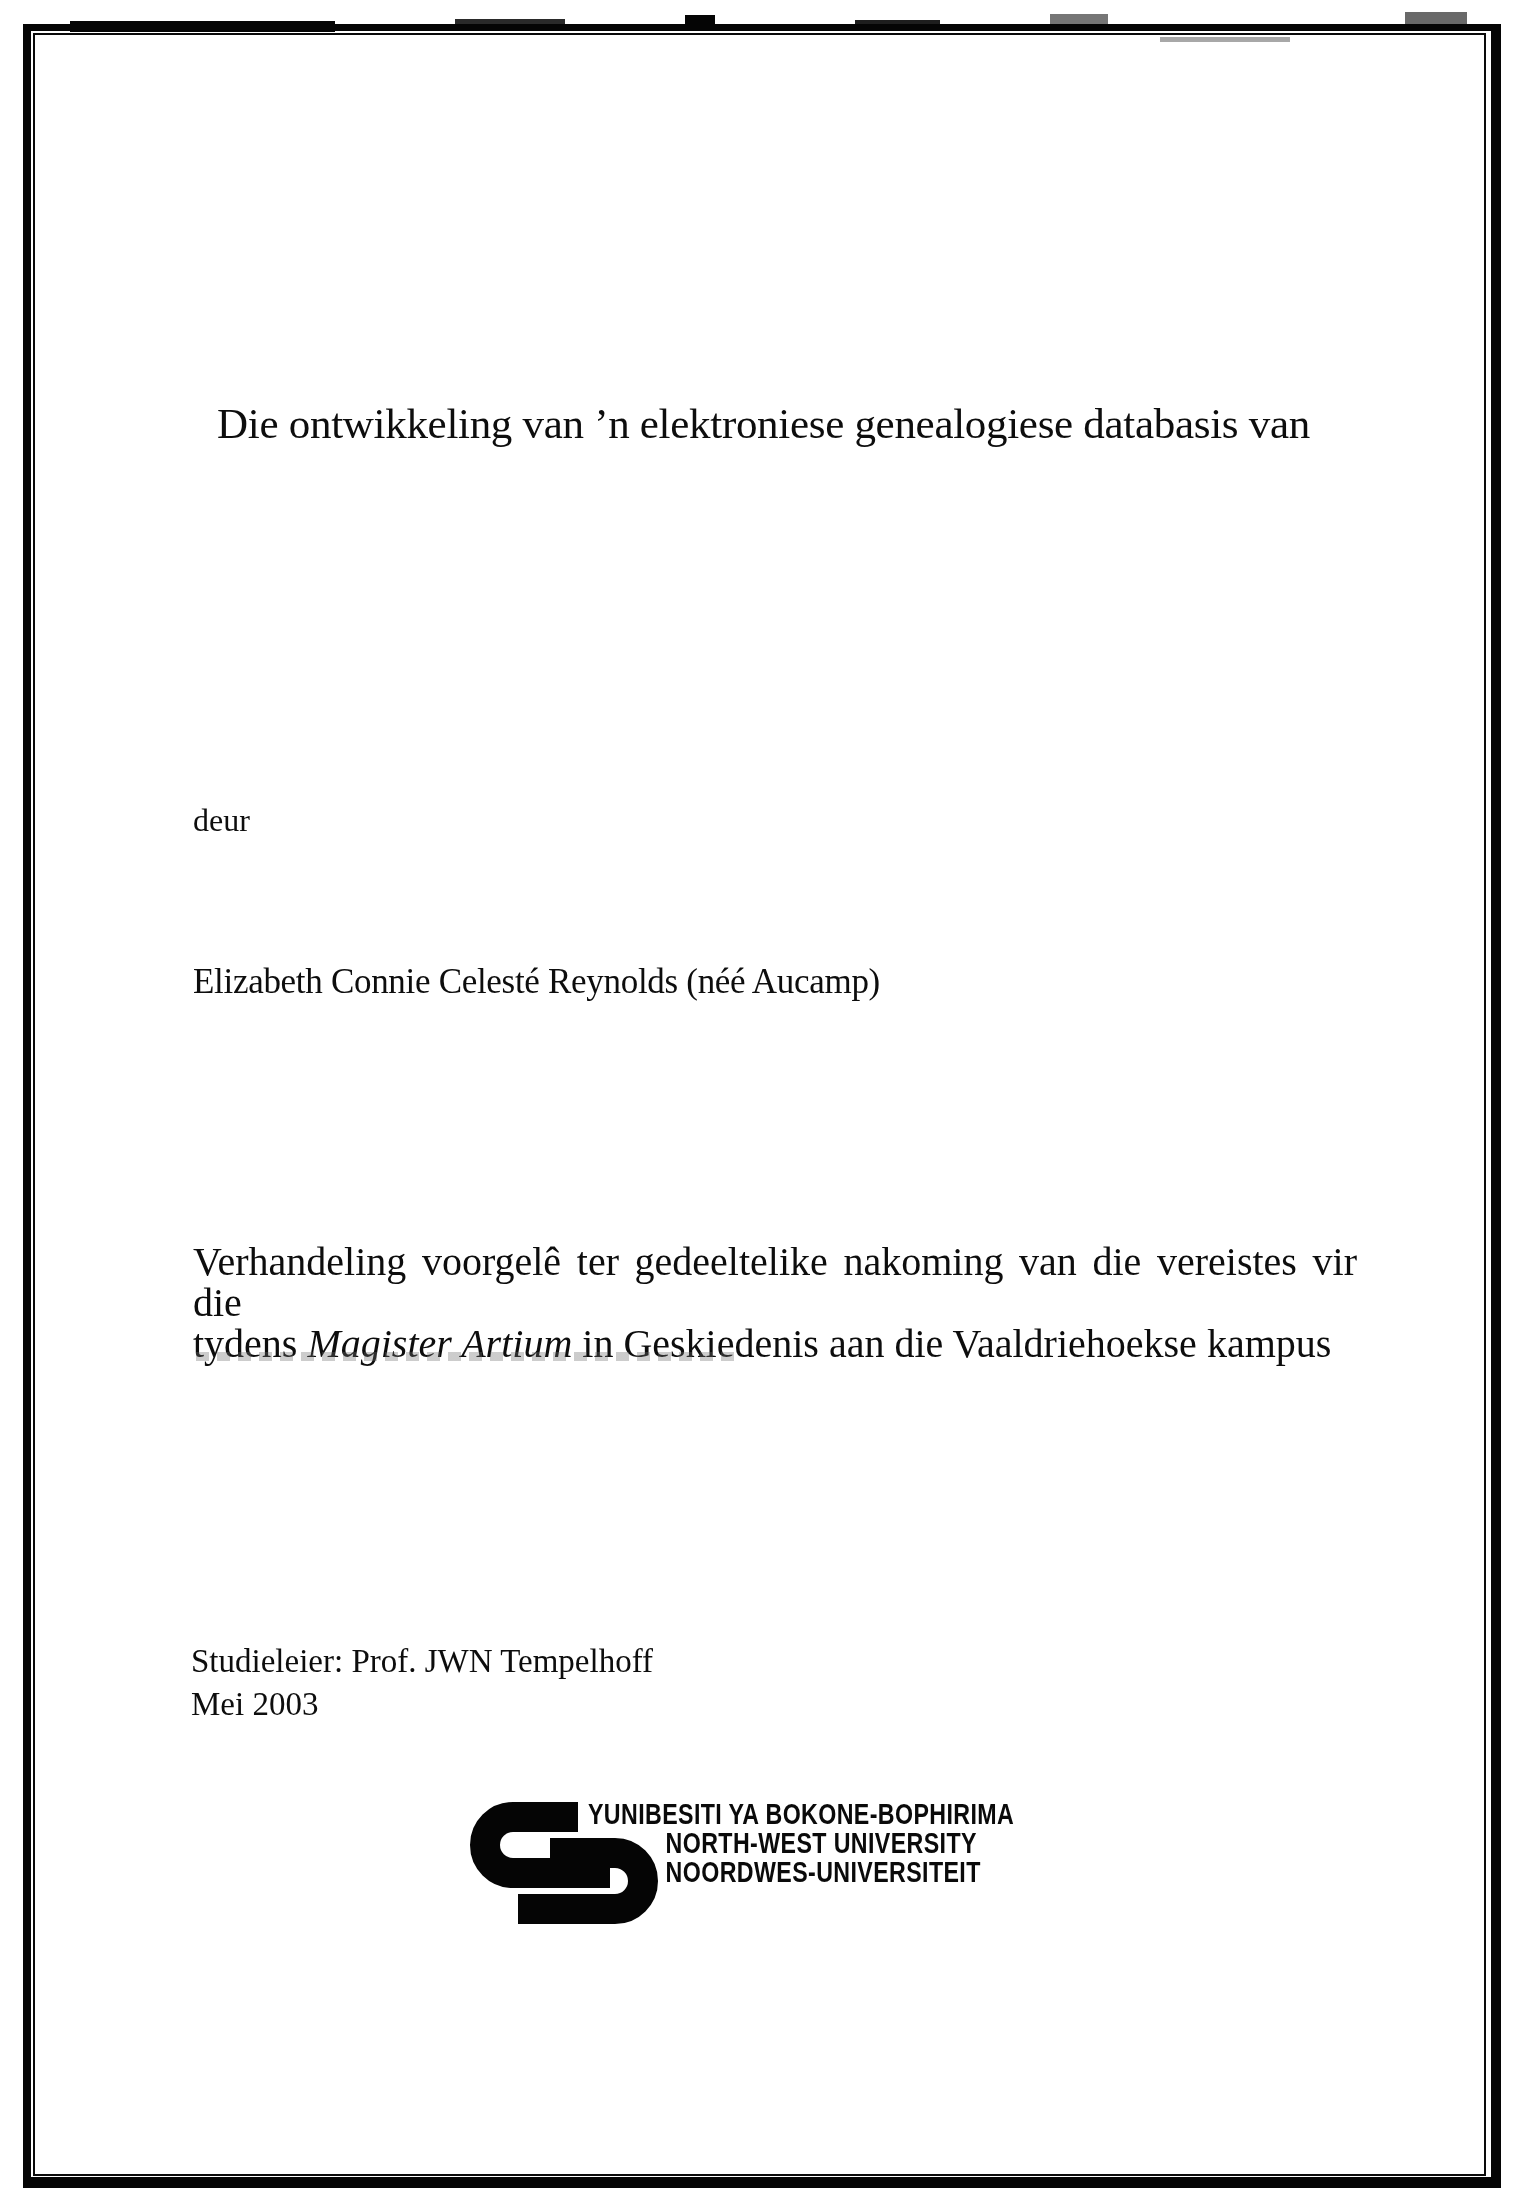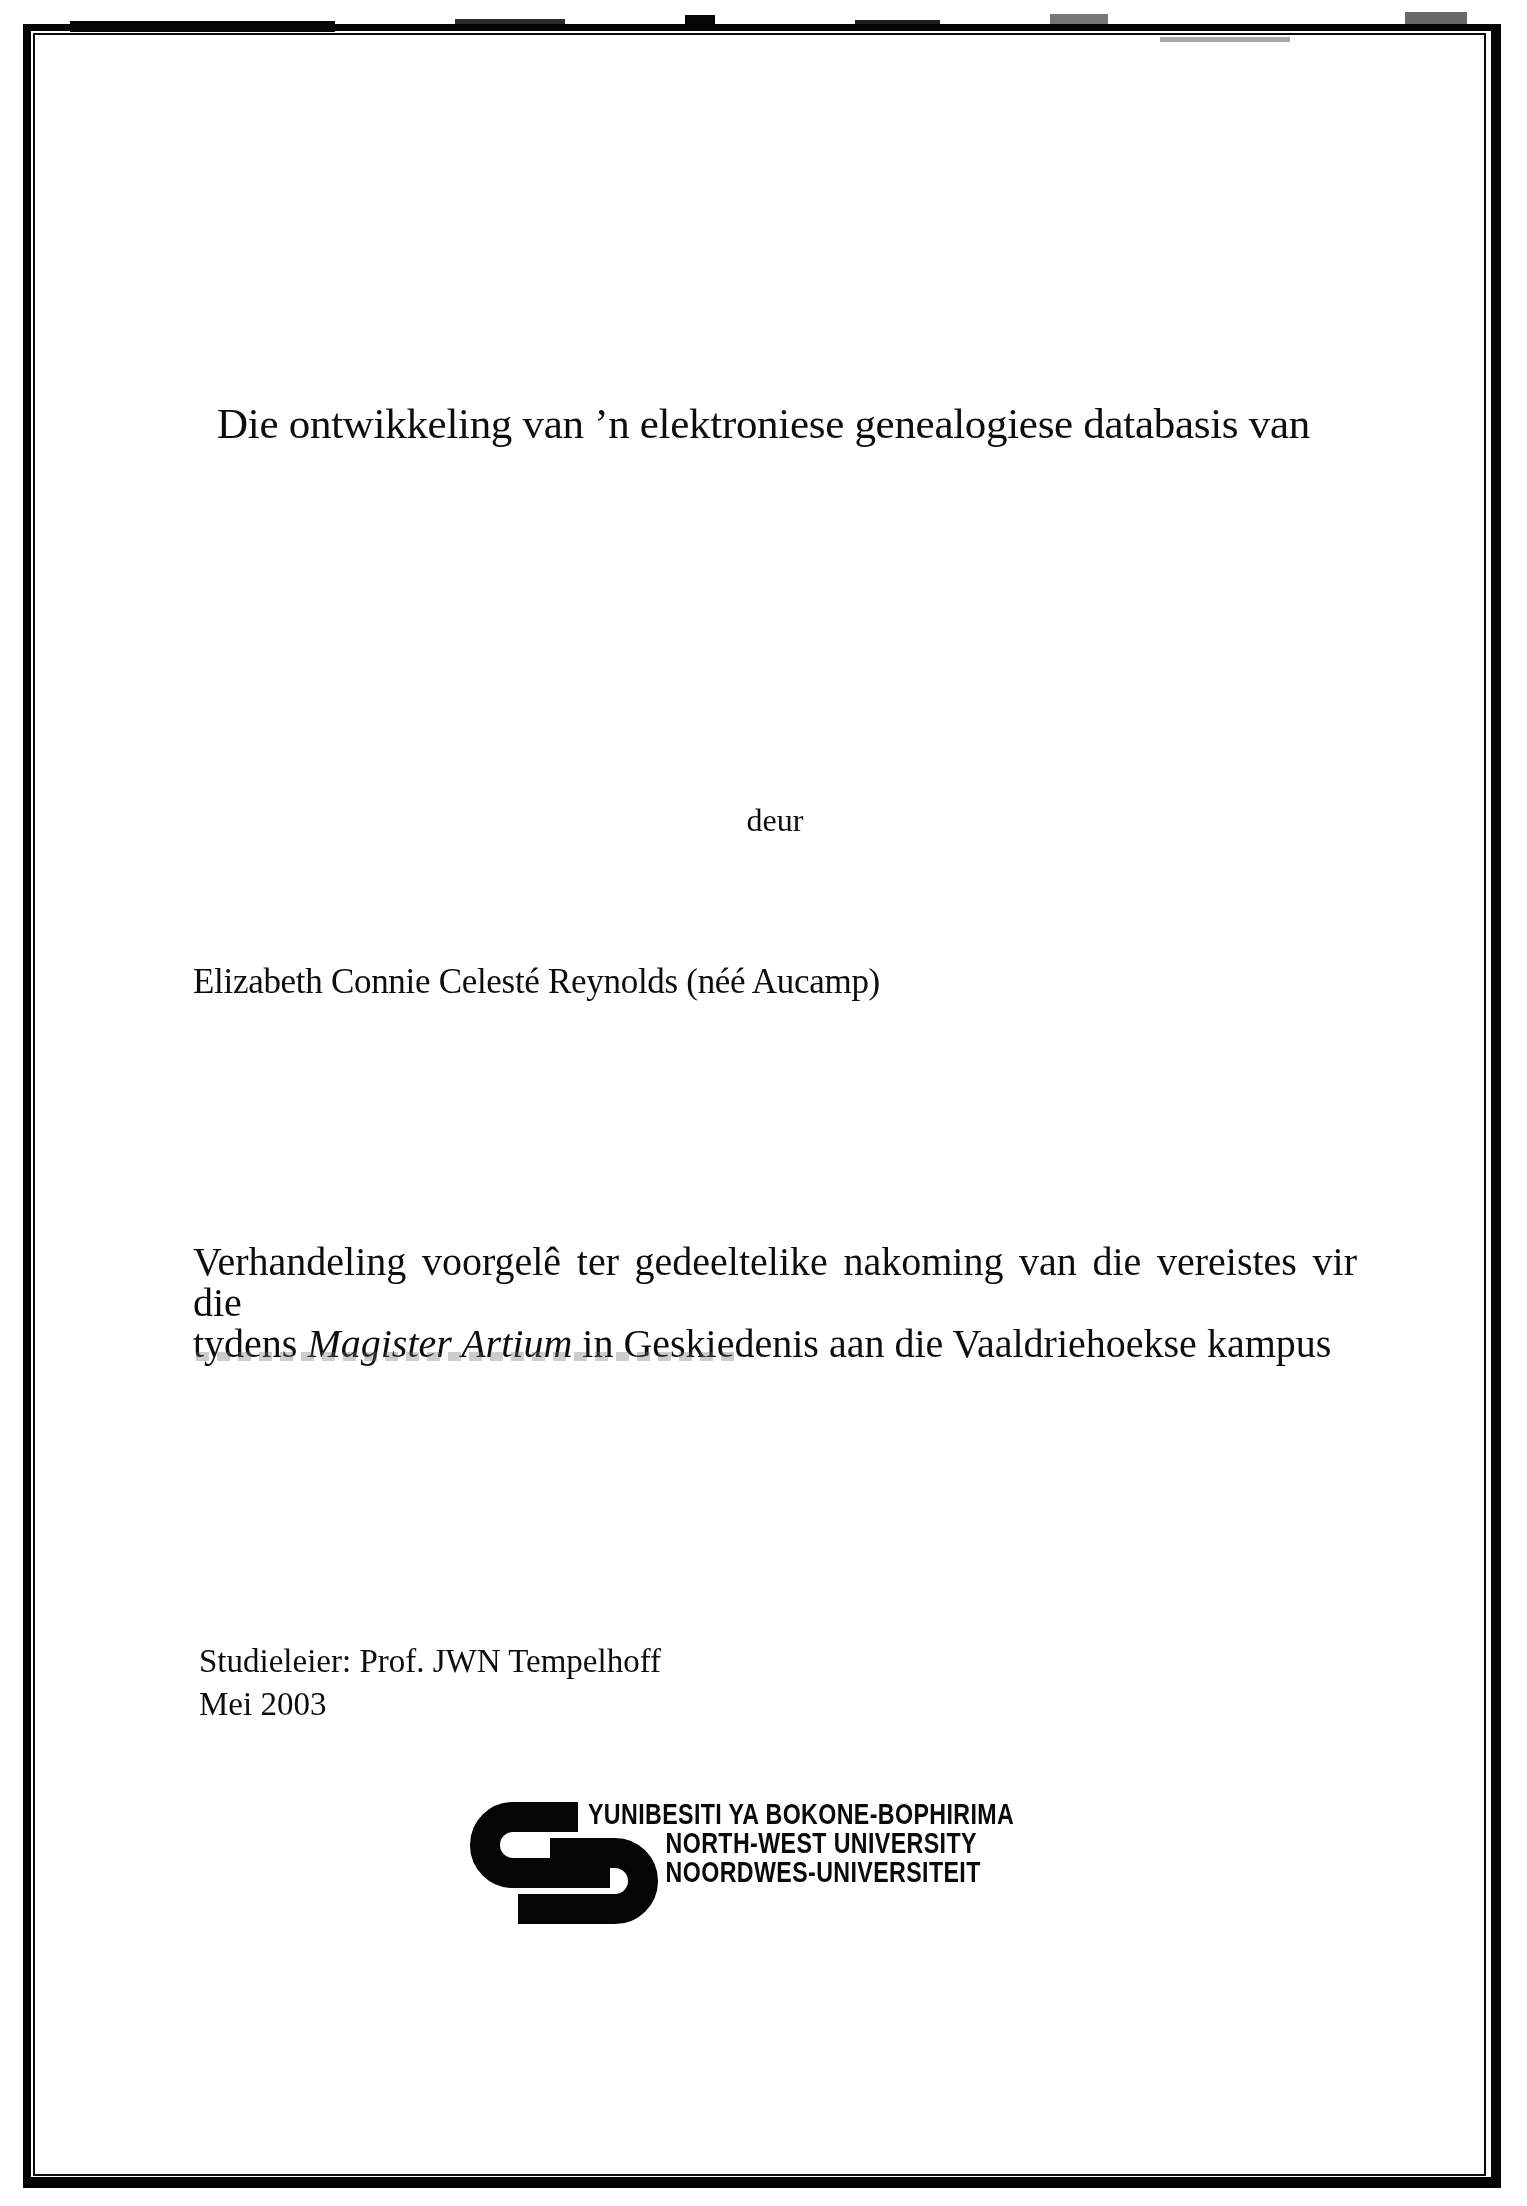--- a/index.html
+++ b/index.html
@@ -55,21 +55,21 @@
     font-size: 43px;
     font-weight: 400;
     line-height: 75px;
     letter-spacing: -0.3px;
     white-space: nowrap;
   }
 
   .byline {
     position: absolute;
     left: 193px; top: 800px; width: 1164px;
-    text-align: center;
+    text-align: left;
     font-size: 32px;
     line-height: 40px;
   }
 
   .author {
     position: absolute;
     left: 193px; top: 960px; width: 1164px;
     text-align: left;
     font-size: 35px;
     letter-spacing: -0.3px;
@@ -84,21 +84,21 @@
     margin-top: 19px;
   }
   .statement .justified {
     text-align: justify;
     text-align-last: justify;
   }
   .statement em { }
 
   .supervisor-block {
     position: absolute;
-    left: 199px; top: 1640px; width: 900px;
+    left: 191px; top: 1640px; width: 900px;
     font-size: 33px;
     line-height: 43px;
   }
 
   .logo-mark {
     position: absolute;
     left: 468px; top: 1800px;
     width: 192px; height: 126px;
   }
   .logo-text {

